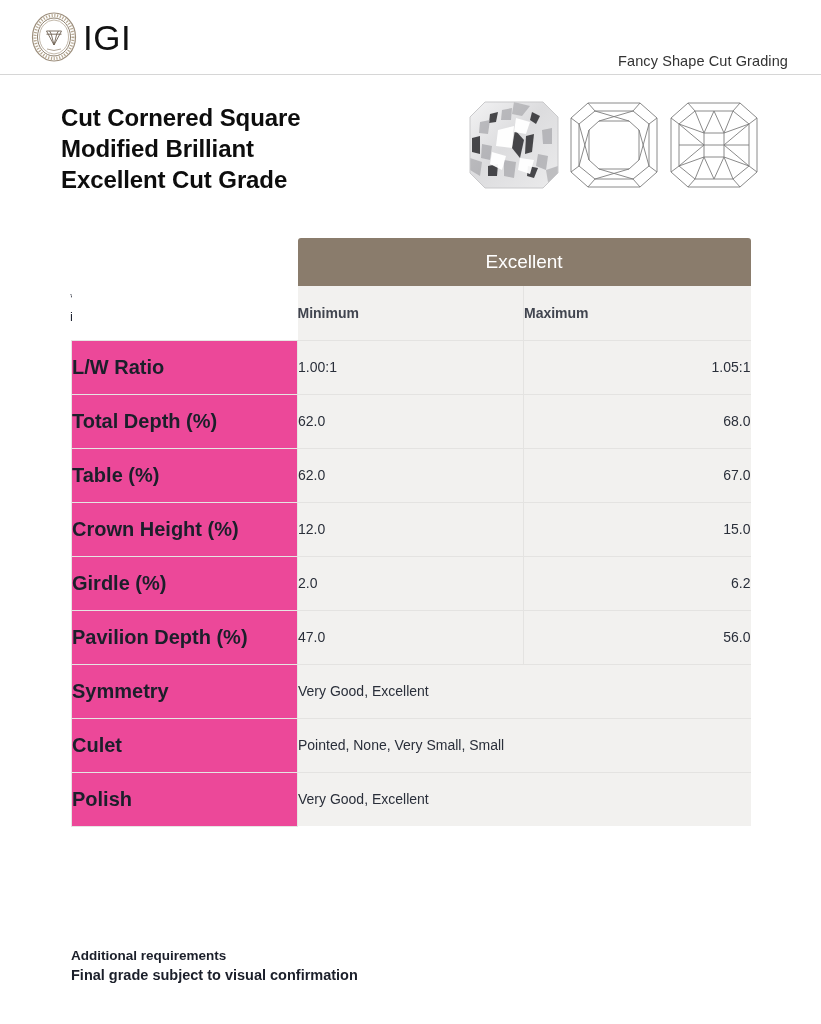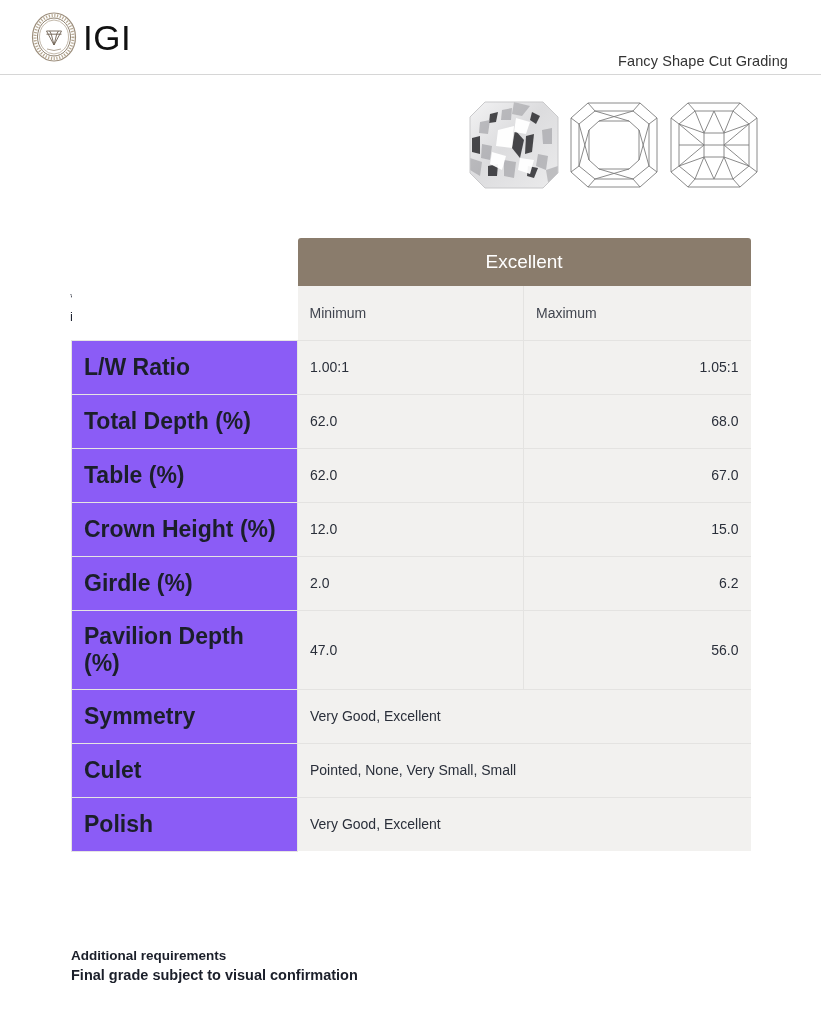--- a/index.html
+++ b/index.html
@@ -49,42 +49,42 @@
   
   .grade-table {
     position: absolute; left: 71px; top: 238px;
     width: 679px; border-collapse: collapse;
     table-layout: fixed;
   }
   .grade-table col.c-label { width: 226px; }
   .grade-table col.c-min   { width: 226px; }
   .grade-table col.c-max   { width: 227px; }
 
-  .grade-table th, .grade-table td { padding: 12px; margin-left: 48px; }
+  .grade-table th, .grade-table td { padding: 0; margin-left: 48px; }
 
   .hdr-spacer { background: #ffffff; border: none; }
   .hdr-grade {
     background: #8a7c6c; color: #ffffff;
     font-size: 19px; font-weight: 400; text-align: center;
     height: 48px; vertical-align: middle;
     border-top-left-radius: 3px; border-top-right-radius: 3px;
   }
   .sub-spacer { background: #ffffff; border: none; }
   .sub-col {
     background: #f2f1ef; color: #41454f;
-    font-size: 14px; font-weight: 400; text-align: left;
+    font-size: 14px; font-weight: 700; text-align: left;
     height: 54px; vertical-align: middle; padding-left: 20px;
     border-right: 1px solid #e4e3e1;
     border-bottom: 1px solid #e4e3e1;
   }
   .sub-col.last { border-right: none; }
 
   .row-label {
-    background: #8b5cf6; color: #1b1f2a;
-    font-size: 23px; font-weight: 700; text-align: left;
+    background: #ec4899; color: #1b1f2a;
+    font-size: 20px; font-weight: 700; text-align: left;
     height: 54px; vertical-align: middle; padding-left: 20px;
     border: 1px solid #e6e5e3;
   }
   .cell {
     background: #f2f1ef; color: #2a2f3a;
     font-size: 14px; text-align: left;
     height: 54px; vertical-align: middle; padding-left: 20px;
     border-right: 1px solid #e4e3e1;
     border-bottom: 1px solid #e4e3e1;
   }
@@ -120,20 +120,25 @@
             <line x1="25.7" y1="22.2" x2="23" y2="33"></line>
           </g>
           <path d="M16 37 q7 3 14 0" fill="none" stroke="#9c8e7c" stroke-width="0.8"></path>
         </svg>
       </span>
       <span class="brand-name">IGI</span>
     </div>
     <div class="doc-kind">Fancy Shape Cut Grading</div>
   </div>
 
+  <div class="title-block">
+    <div class="title-line">Cut Cornered Square</div>
+    <div class="title-line">Modified Brilliant</div>
+    <div class="title-line">Excellent Cut Grade</div>
+  </div>
 
   <div class="figures">
 
     <div class="figure">
       <svg viewBox="0 0 92 90" xmlns="http://www.w3.org/2000/svg">
         <defs>
           <clipPath id="octa">
             <polygon points="17,2 75,2 90,17 90,73 75,88 17,88 2,73 2,17"></polygon>
           </clipPath>
           <linearGradient id="gfill" x1="0" y1="0" x2="1" y2="1">

